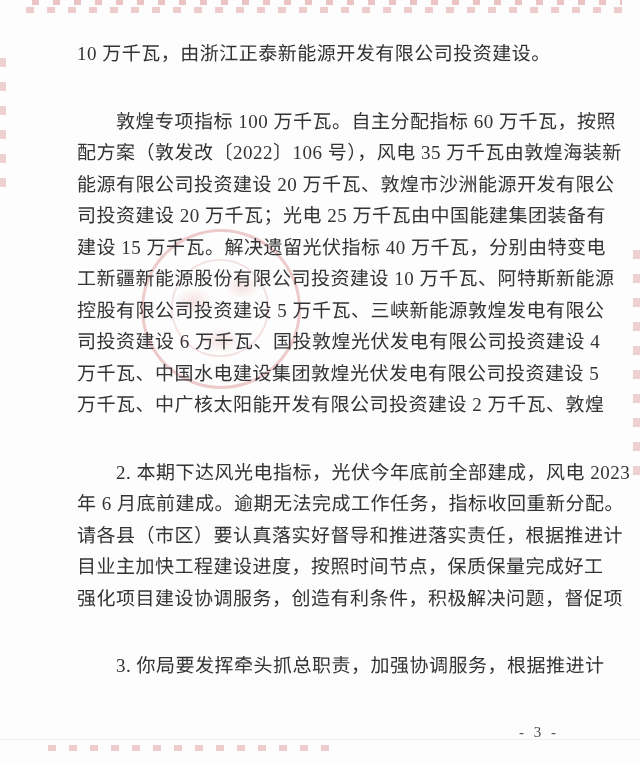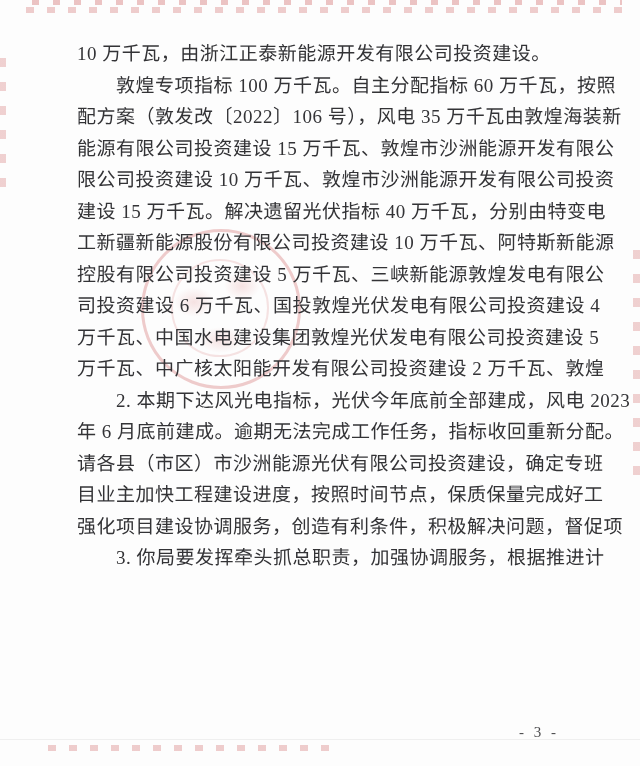--- a/index.html
+++ b/index.html
@@ -27,21 +27,21 @@
   }
   .line {
     height: 31.5px;
     line-height: 31.5px;
     white-space: nowrap;
     text-align: justify;
     text-align-last: justify;
     text-justify: inter-character;
     overflow: visible;
   }
-  .line.indent { text-indent: 39px; }
+  .line.indent { text-indent: 39px; margin-top: 36px; }
   .line.para-end { text-align-last: left; }
   
   .page-number {
     position: absolute;
     left: 504px;
     top: 722px;
     width: 70px;
     text-align: center;
     font-size: 15px;
     color: #4c4c4e;
@@ -125,31 +125,31 @@
     <div class="stamp-inner"></div>
     <div class="stamp-blob-1"></div>
     <div class="stamp-blob-2"></div>
     <div class="stamp-blob-3"></div>
   </div>
 
   <div class="text-block">
       <div class="line para-end">10 万千瓦，由浙江正泰新能源开发有限公司投资建设。</div>
       <div class="line indent">敦煌专项指标 100 万千瓦。自主分配指标 60 万千瓦，按照</div>
       <div class="line">配方案（敦发改〔2022〕106 号），风电 35 万千瓦由敦煌海装新</div>
-      <div class="line">能源有限公司投资建设 15 万千瓦、敦煌市沙洲能源开发有限公</div>
-      <div class="line">限公司投资建设 10 万千瓦、敦煌市沙洲能源开发有限公司投资</div>
+      <div class="line">能源有限公司投资建设 20 万千瓦、敦煌市沙洲能源开发有限公</div>
+      <div class="line">司投资建设 20 万千瓦；光电 25 万千瓦由中国能建集团装备有</div>
       <div class="line">建设 15 万千瓦。解决遗留光伏指标 40 万千瓦，分别由特变电</div>
       <div class="line">工新疆新能源股份有限公司投资建设 10 万千瓦、阿特斯新能源</div>
       <div class="line">控股有限公司投资建设 5 万千瓦、三峡新能源敦煌发电有限公</div>
       <div class="line">司投资建设 6 万千瓦、国投敦煌光伏发电有限公司投资建设 4</div>
       <div class="line">万千瓦、中国水电建设集团敦煌光伏发电有限公司投资建设 5</div>
       <div class="line">万千瓦、中广核太阳能开发有限公司投资建设 2 万千瓦、敦煌</div>
       <div class="line indent">2. 本期下达风光电指标，光伏今年底前全部建成，风电 2023</div>
       <div class="line">年 6 月底前建成。逾期无法完成工作任务，指标收回重新分配。</div>
-      <div class="line">请各县（市区）市沙洲能源光伏有限公司投资建设，确定专班</div>
+      <div class="line">请各县（市区）要认真落实好督导和推进落实责任，根据推进计</div>
       <div class="line">目业主加快工程建设进度，按照时间节点，保质保量完成好工</div>
       <div class="line">强化项目建设协调服务，创造有利条件，积极解决问题，督促项</div>
       <div class="line indent">3. 你局要发挥牵头抓总职责，加强协调服务，根据推进计</div>
     </div>
 
   <div class="page-number">- 3 -</div>
 
   <div class="scan-line"></div>
 </div>
 

